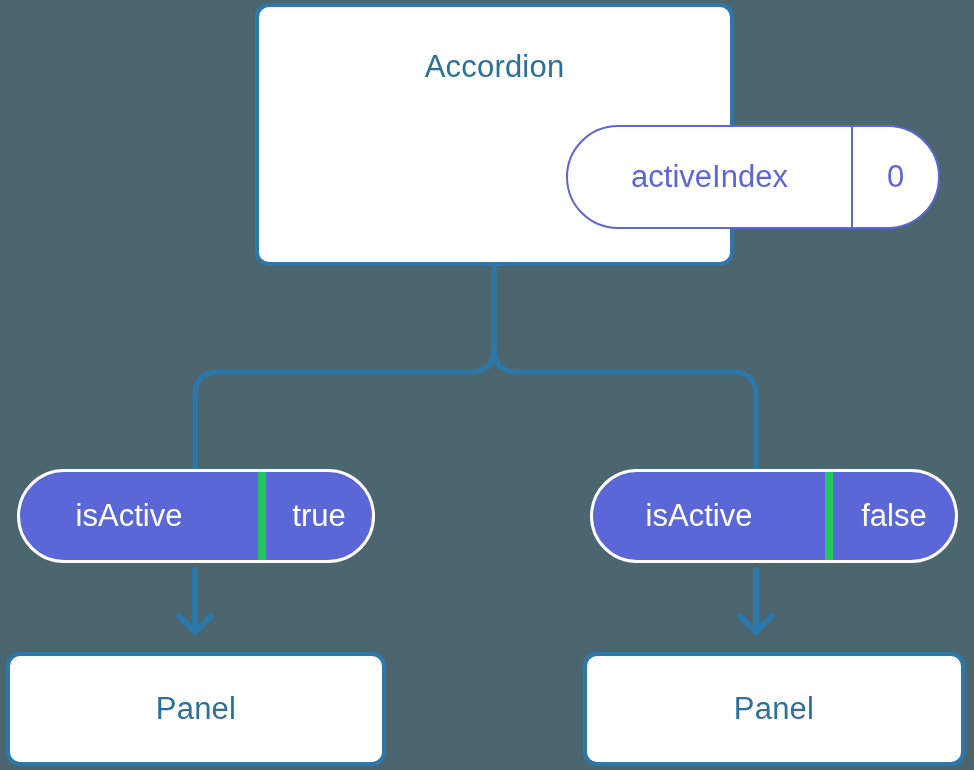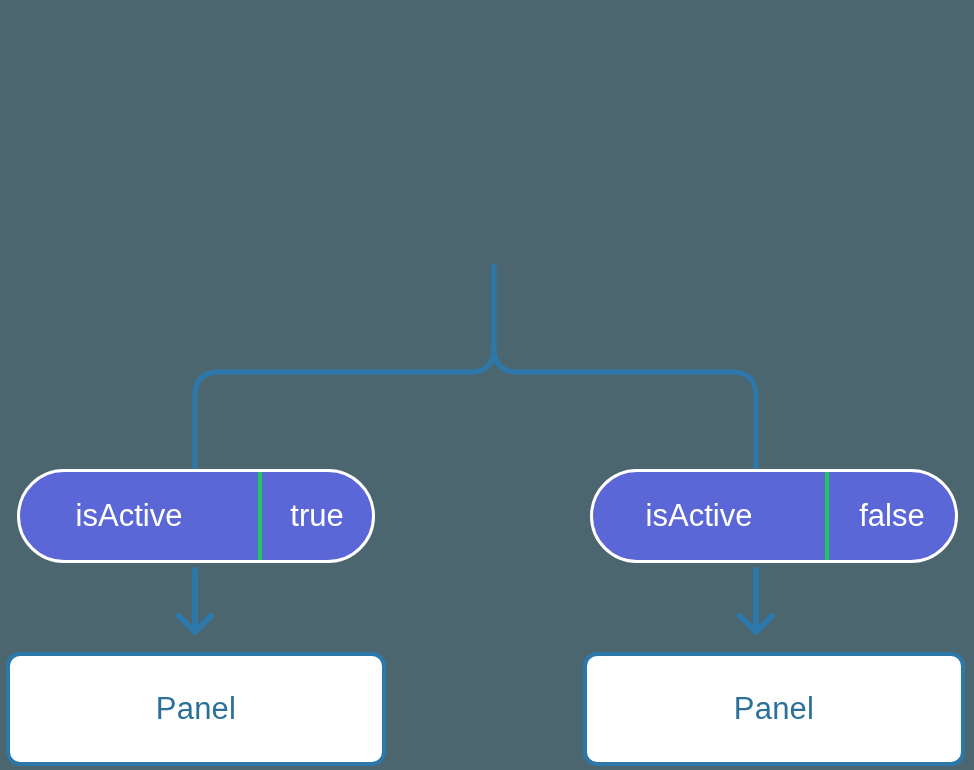--- a/index.html
+++ b/index.html
@@ -106,21 +106,21 @@
     border: 3px solid #ffffff;
     background: #5b67d6;
     gap: 20px;
   }
   .pill-filled .pill-key,
   .pill-filled .pill-val {
     color: #ffffff;
     font-size: 31px;
   }
   .pill-filled .pill-val {
-    border-left: 4px solid #22c55e;
+    border-left: 8px solid #22c55e;
   }
 
   #active-index-pill {
     left: 307px;
     top: 118px;
     width: 374px;
     height: 104px;
   }
   #active-index-pill .pill-key { width: 283px; }
   #active-index-pill .pill-val { flex: 1; }
@@ -166,20 +166,28 @@
       <line x1="195" y1="570" x2="195" y2="632" stroke="#2d78ab" stroke-width="6" stroke-linecap="round"></line>
       <polyline points="179,616 195,632 211,616" fill="none" stroke="#2d78ab" stroke-width="6" stroke-linecap="round" stroke-linejoin="round"></polyline>
     </g>
 
     <g>
       <line x1="756" y1="570" x2="756" y2="632" stroke="#2d78ab" stroke-width="6" stroke-linecap="round"></line>
       <polyline points="740,616 756,632 772,616" fill="none" stroke="#2d78ab" stroke-width="6" stroke-linecap="round" stroke-linejoin="round"></polyline>
     </g>
   </svg>
 
+  <div class="card" id="accordion-card">
+    <div class="card-title">Accordion</div>
+
+    <div class="pill pill-outline" id="active-index-pill">
+      <div class="pill-key">activeIndex</div>
+      <div class="pill-val">0</div>
+    </div>
+  </div>
 
   <div class="pill pill-filled" id="is-active-pill-left">
     <div class="pill-key">isActive</div>
     <div class="pill-val">true</div>
   </div>
 
   <div class="pill pill-filled" id="is-active-pill-right">
     <div class="pill-key">isActive</div>
     <div class="pill-val">false</div>
   </div>

